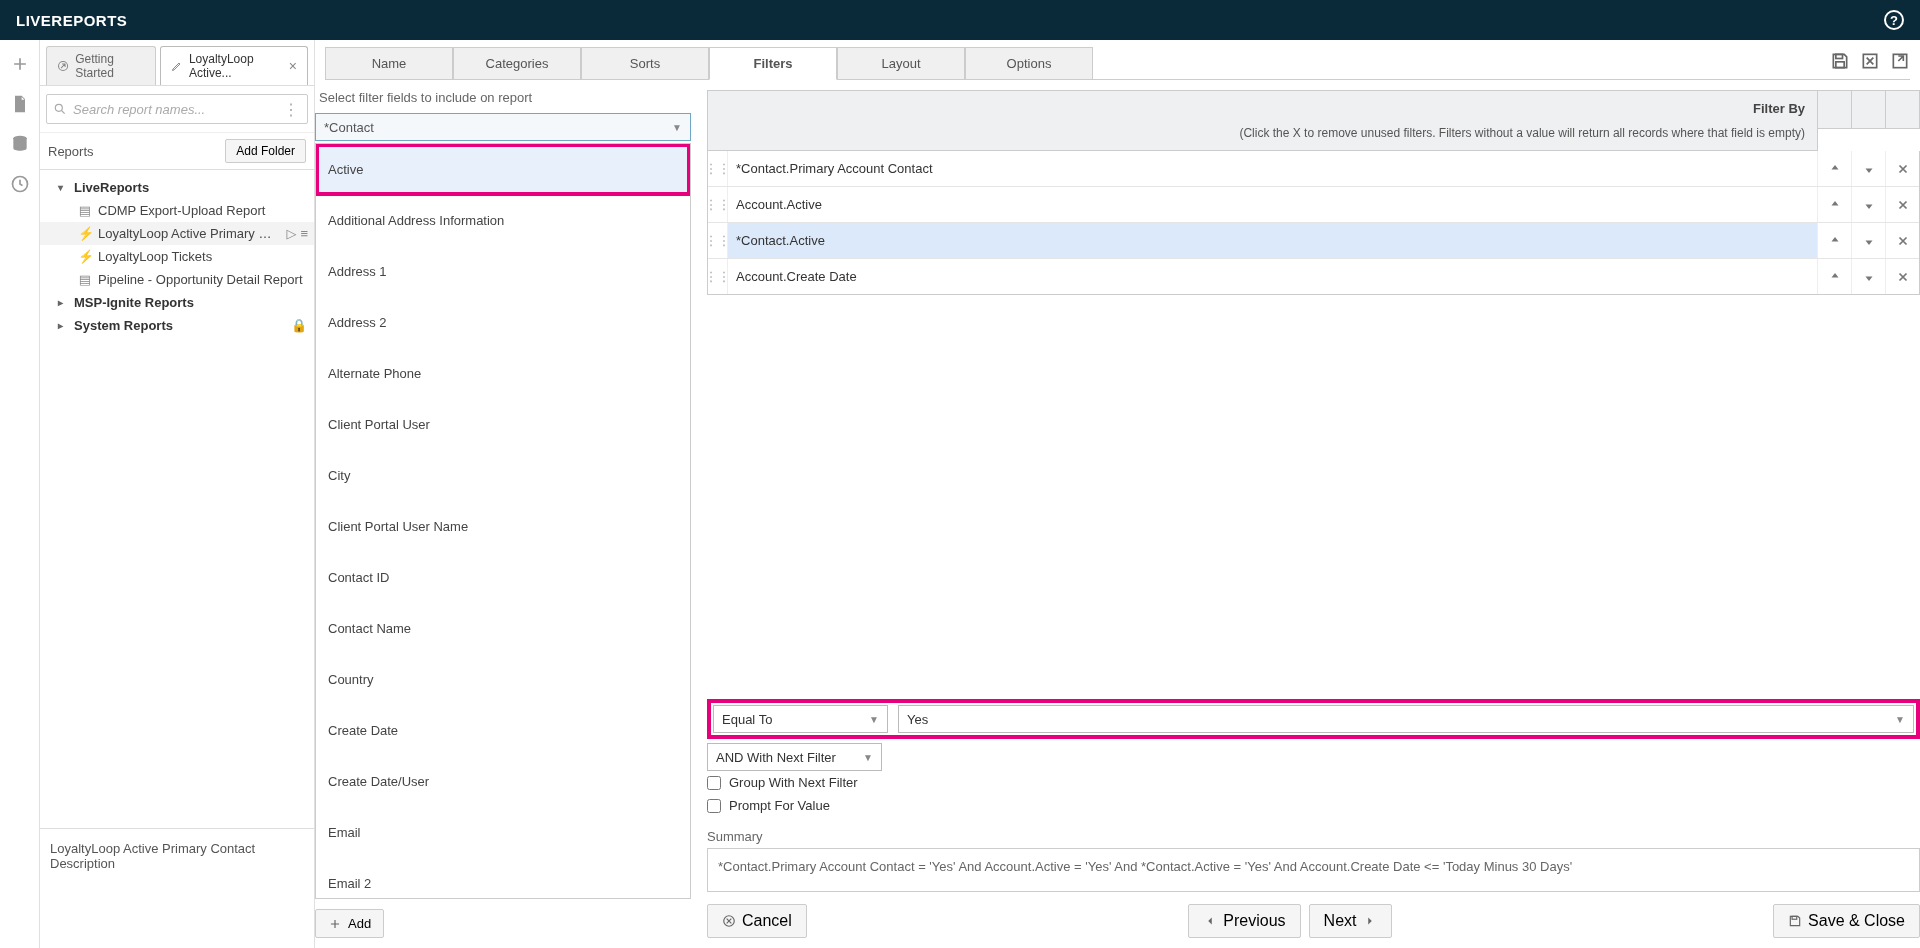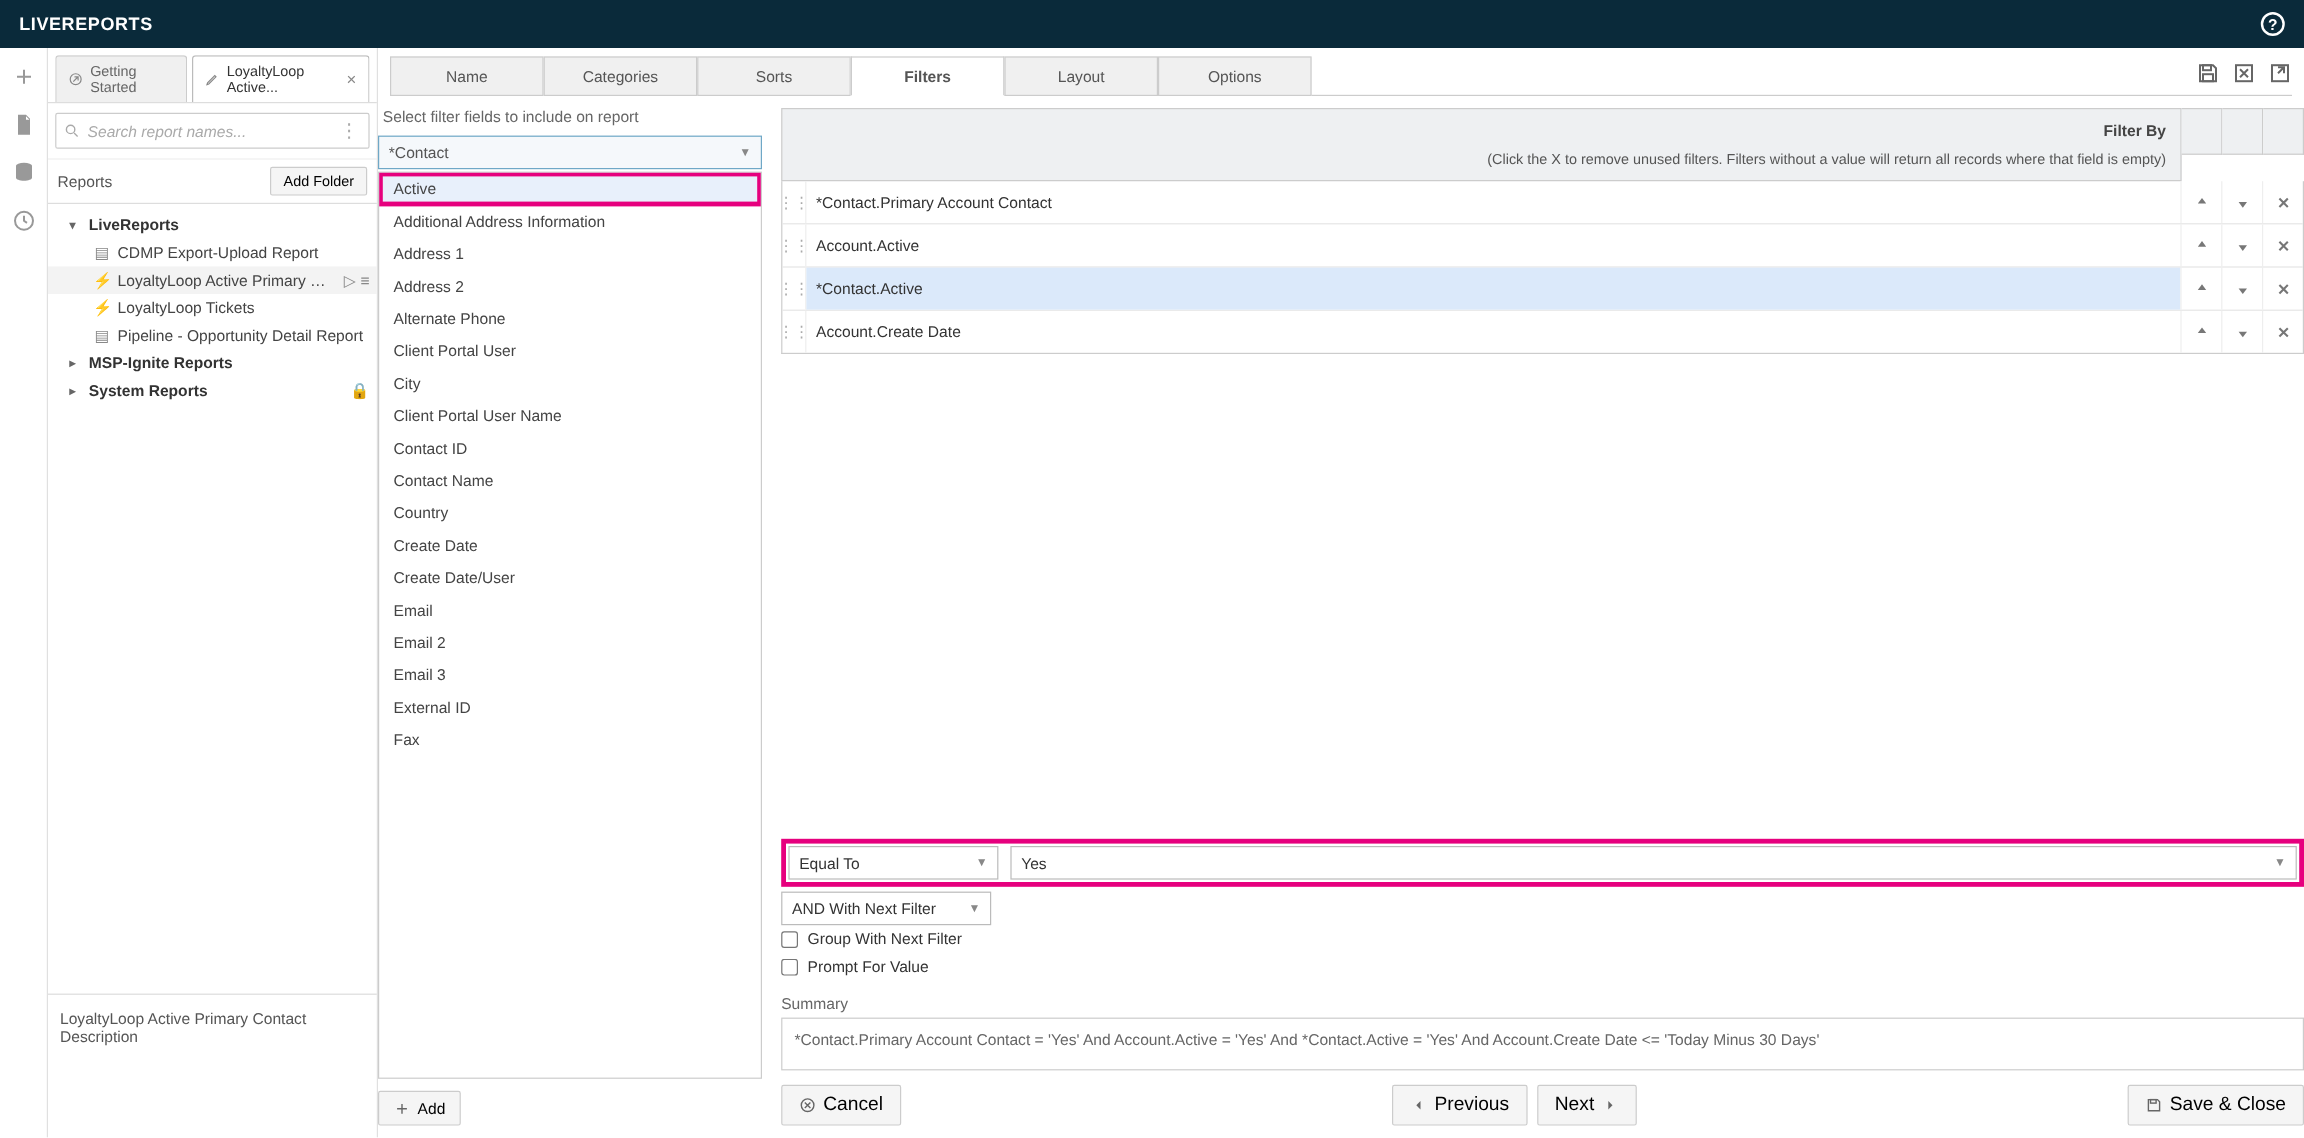--- a/index.html
+++ b/index.html
@@ -38,26 +38,26 @@
 .lock-cell { margin-left: auto; color: #aaa; }
 .desc-box { margin-top: auto; border-top: 1px solid #ddd; padding: 12px 10px; font-size: 13px; color: #555; min-height: 120px; }
 .content { flex: 1; display: flex; flex-direction: column; overflow: hidden; }
 .top-row { display: flex; align-items: center; padding: 6px 10px 0 10px; }
 .mini-tab { width: 128px; text-align: center; padding: 8px 16px; background: #f0f0f0; border: 1px solid #ccc; font-size: 13px; color: #555; cursor: pointer; }
 .mini-tab.active { background: #fff; border-bottom: 1px solid #fff; font-weight: bold; }
 .top-row-spacer { flex: 1; border-bottom: 1px solid #ccc; height: 34px; }
 .toolbar-icons { display: flex; gap: 10px; align-items: center; padding-bottom: 4px; border-bottom: 1px solid #ccc; height: 34px; }
 .toolbar-icons .ticon { width: 20px; height: 20px; color: #666; cursor: pointer; }
 .content-body { display: flex; flex: 1; overflow: hidden; }
-.field-col { width: 320px; display: flex; flex-direction: column; padding: 0 0 10px 0; }
+.field-col { width: 376px; display: flex; flex-direction: column; padding: 0 0 10px 0; }
 .instruction { font-size: 13px; color: #666; padding: 10px 0 8px 4px; }
 .combo { border: 1px solid #6fa8c7; background: #f5f8fb; height: 28px; display: flex; align-items: center; padding: 0 8px; font-size: 13px; color: #555; margin: 0 0 2px 0; position: relative; cursor: pointer; }
 .combo .chev { margin-left: auto; color: #888; font-size: 10px; }
 .field-list { border: 1px solid #ccc; flex: 1; overflow-y: auto; background: #fff; position: relative; }
-.field-item { padding: 6px 12px; font-size: 13px; color: #444; cursor: pointer; }
+.field-item { padding: 18px 12px; font-size: 13px; color: #444; cursor: pointer; }
 .field-item.highlighted { background: #e8f0fb; outline: 4px solid #e6007e; outline-offset: -3px; }
 .add-btn { margin-top: 10px; border: 1px solid #ccc; background: #f5f5f5; padding: 6px 12px; display: inline-flex; align-items: center; gap: 6px; font-size: 13px; cursor: pointer; border-radius: 2px; width: fit-content; }
 .filter-col { flex: 1; display: flex; flex-direction: column; padding: 0 0 0 16px; overflow: hidden; }
 .filter-header { background: #eef0f2; border: 1px solid #ccc; padding: 10px 12px; display: flex; align-items: flex-end; gap: 10px; margin-top: 10px; flex-direction: column; }
 .filter-header .fb { font-weight: bold; color: #444; font-size: 13px; }
 .filter-header .hint { font-size: 12px; color: #555; }
 .filter-hdr-actions { display: flex; margin-top: 10px; }
 .fh-actcell { width: 34px; height: 39px; border: 1px solid #ccc; border-left: none; background: #eef0f2; }
 .filter-rows { border: 1px solid #ccc; border-top: none; flex-shrink: 0; }
 .filter-row { display: flex; align-items: stretch; border-bottom: 1px solid #e5e5e5; }

